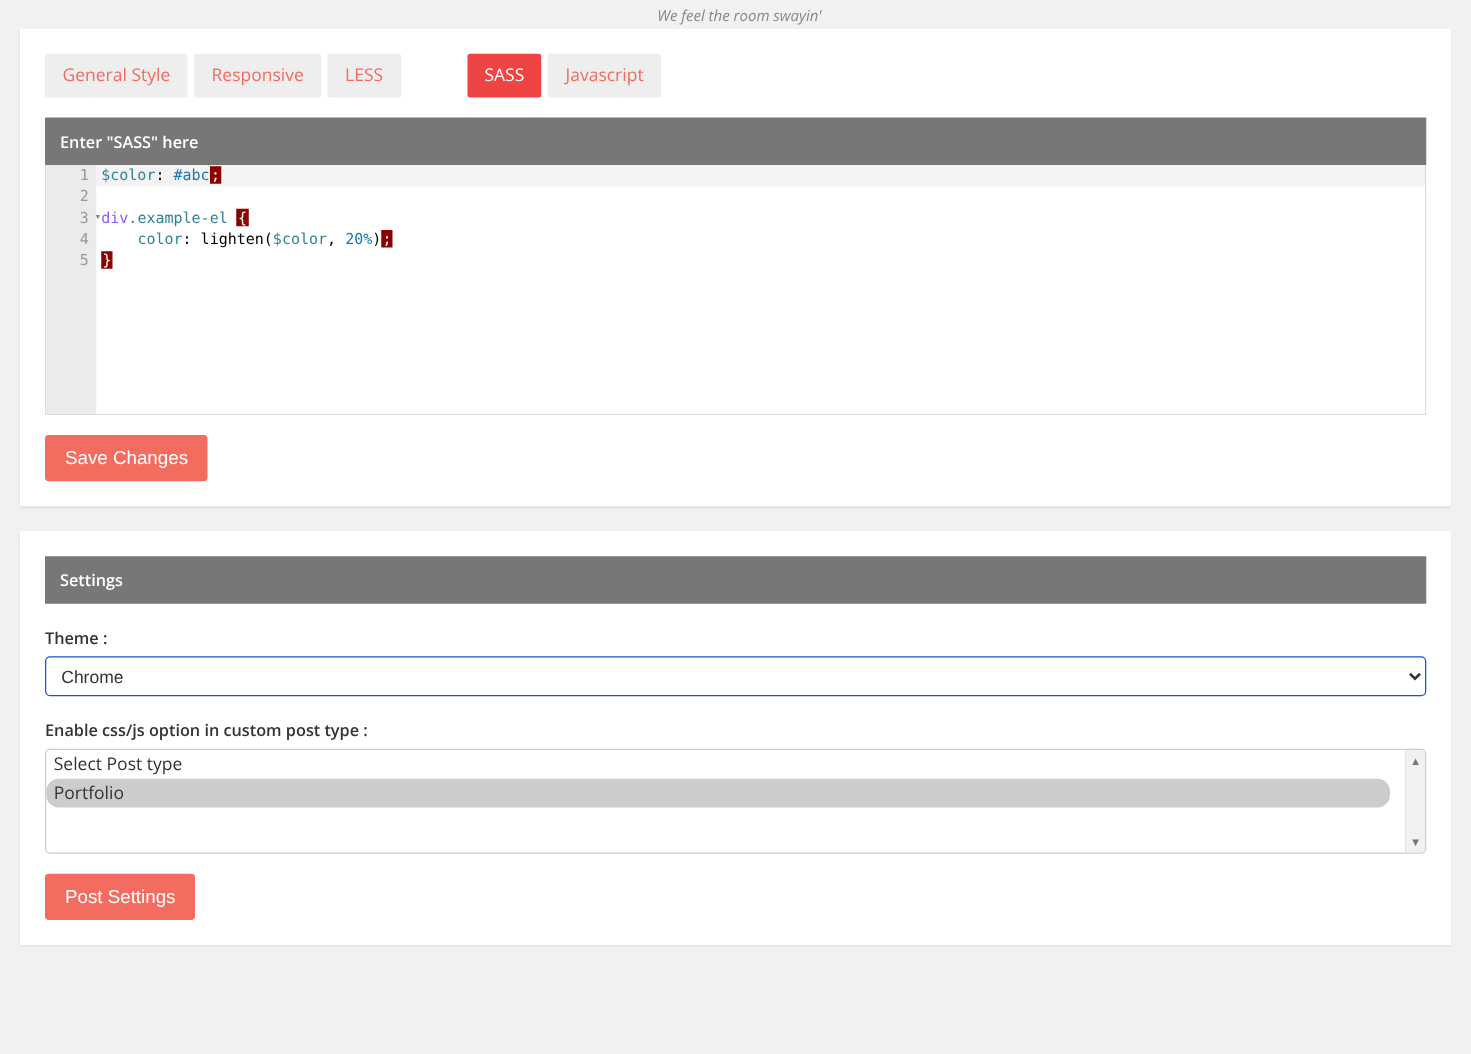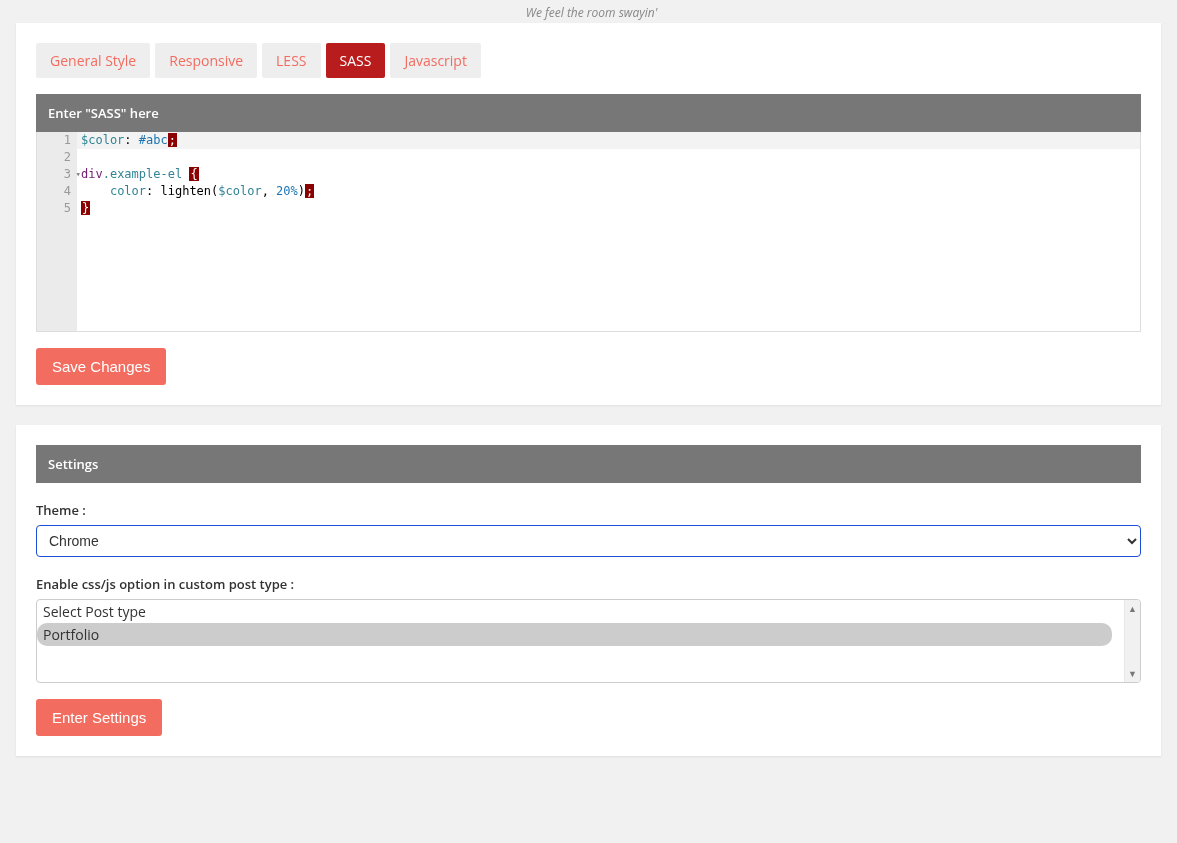--- a/index.html
+++ b/index.html
@@ -37,22 +37,23 @@
   .tab {
     background: #eee;
     color: #f26c60;
     padding: 8px 14px;
     font-size: 14px;
     border-radius: 2px;
     cursor: pointer;
     user-select: none;
   }
   .tab.active {
-    background: #b91c1c;
-    color: #fff;
+    background: #ef4444;
+    color: #fff;
+    margin-left: 48px;
   }
   .section-header {
     background: #777;
     color: #fff;
     font-weight: 600;
     font-size: 13px;
     padding: 10px 12px;
   }
   .editor-wrap {
     border: 1px solid #ddd;
@@ -91,21 +92,21 @@
     position: absolute;
     top: 0; left: 0; right: 0;
     height: 17px;
     background: #f3f3f3;
     z-index: 0;
   }
   .code-line span { position: relative; z-index: 1; }
   .tok-var   { color: #318495; }
   .tok-punc  { color: #000; }
   .tok-val   { color: #1d75b3; }
-  .tok-sel   { color: #701a75; }
+  .tok-sel   { color: #8b5cf6; }
   .tok-class { color: #318495; }
   .tok-prop  { color: #318495; }
   .tok-func  { color: #000; }
   .tok-num   { color: #1d75b3; }
   .err {
     background: #8b0000;
     color: #fff;
     padding: 0 1px;
   }
   .btn {
@@ -220,14 +221,14 @@
     <div class="multiselect-items">
       <div class="ms-item">Select Post type</div>
       <div class="ms-item sel">Portfolio</div>
     </div>
     <div class="ms-scrollbar">
       <span>▲</span>
       <span>▼</span>
     </div>
   </div>
 
-  <button class="btn">Enter Settings</button>
+  <button class="btn">Post Settings</button>
 </div>
 
 </body></html>

